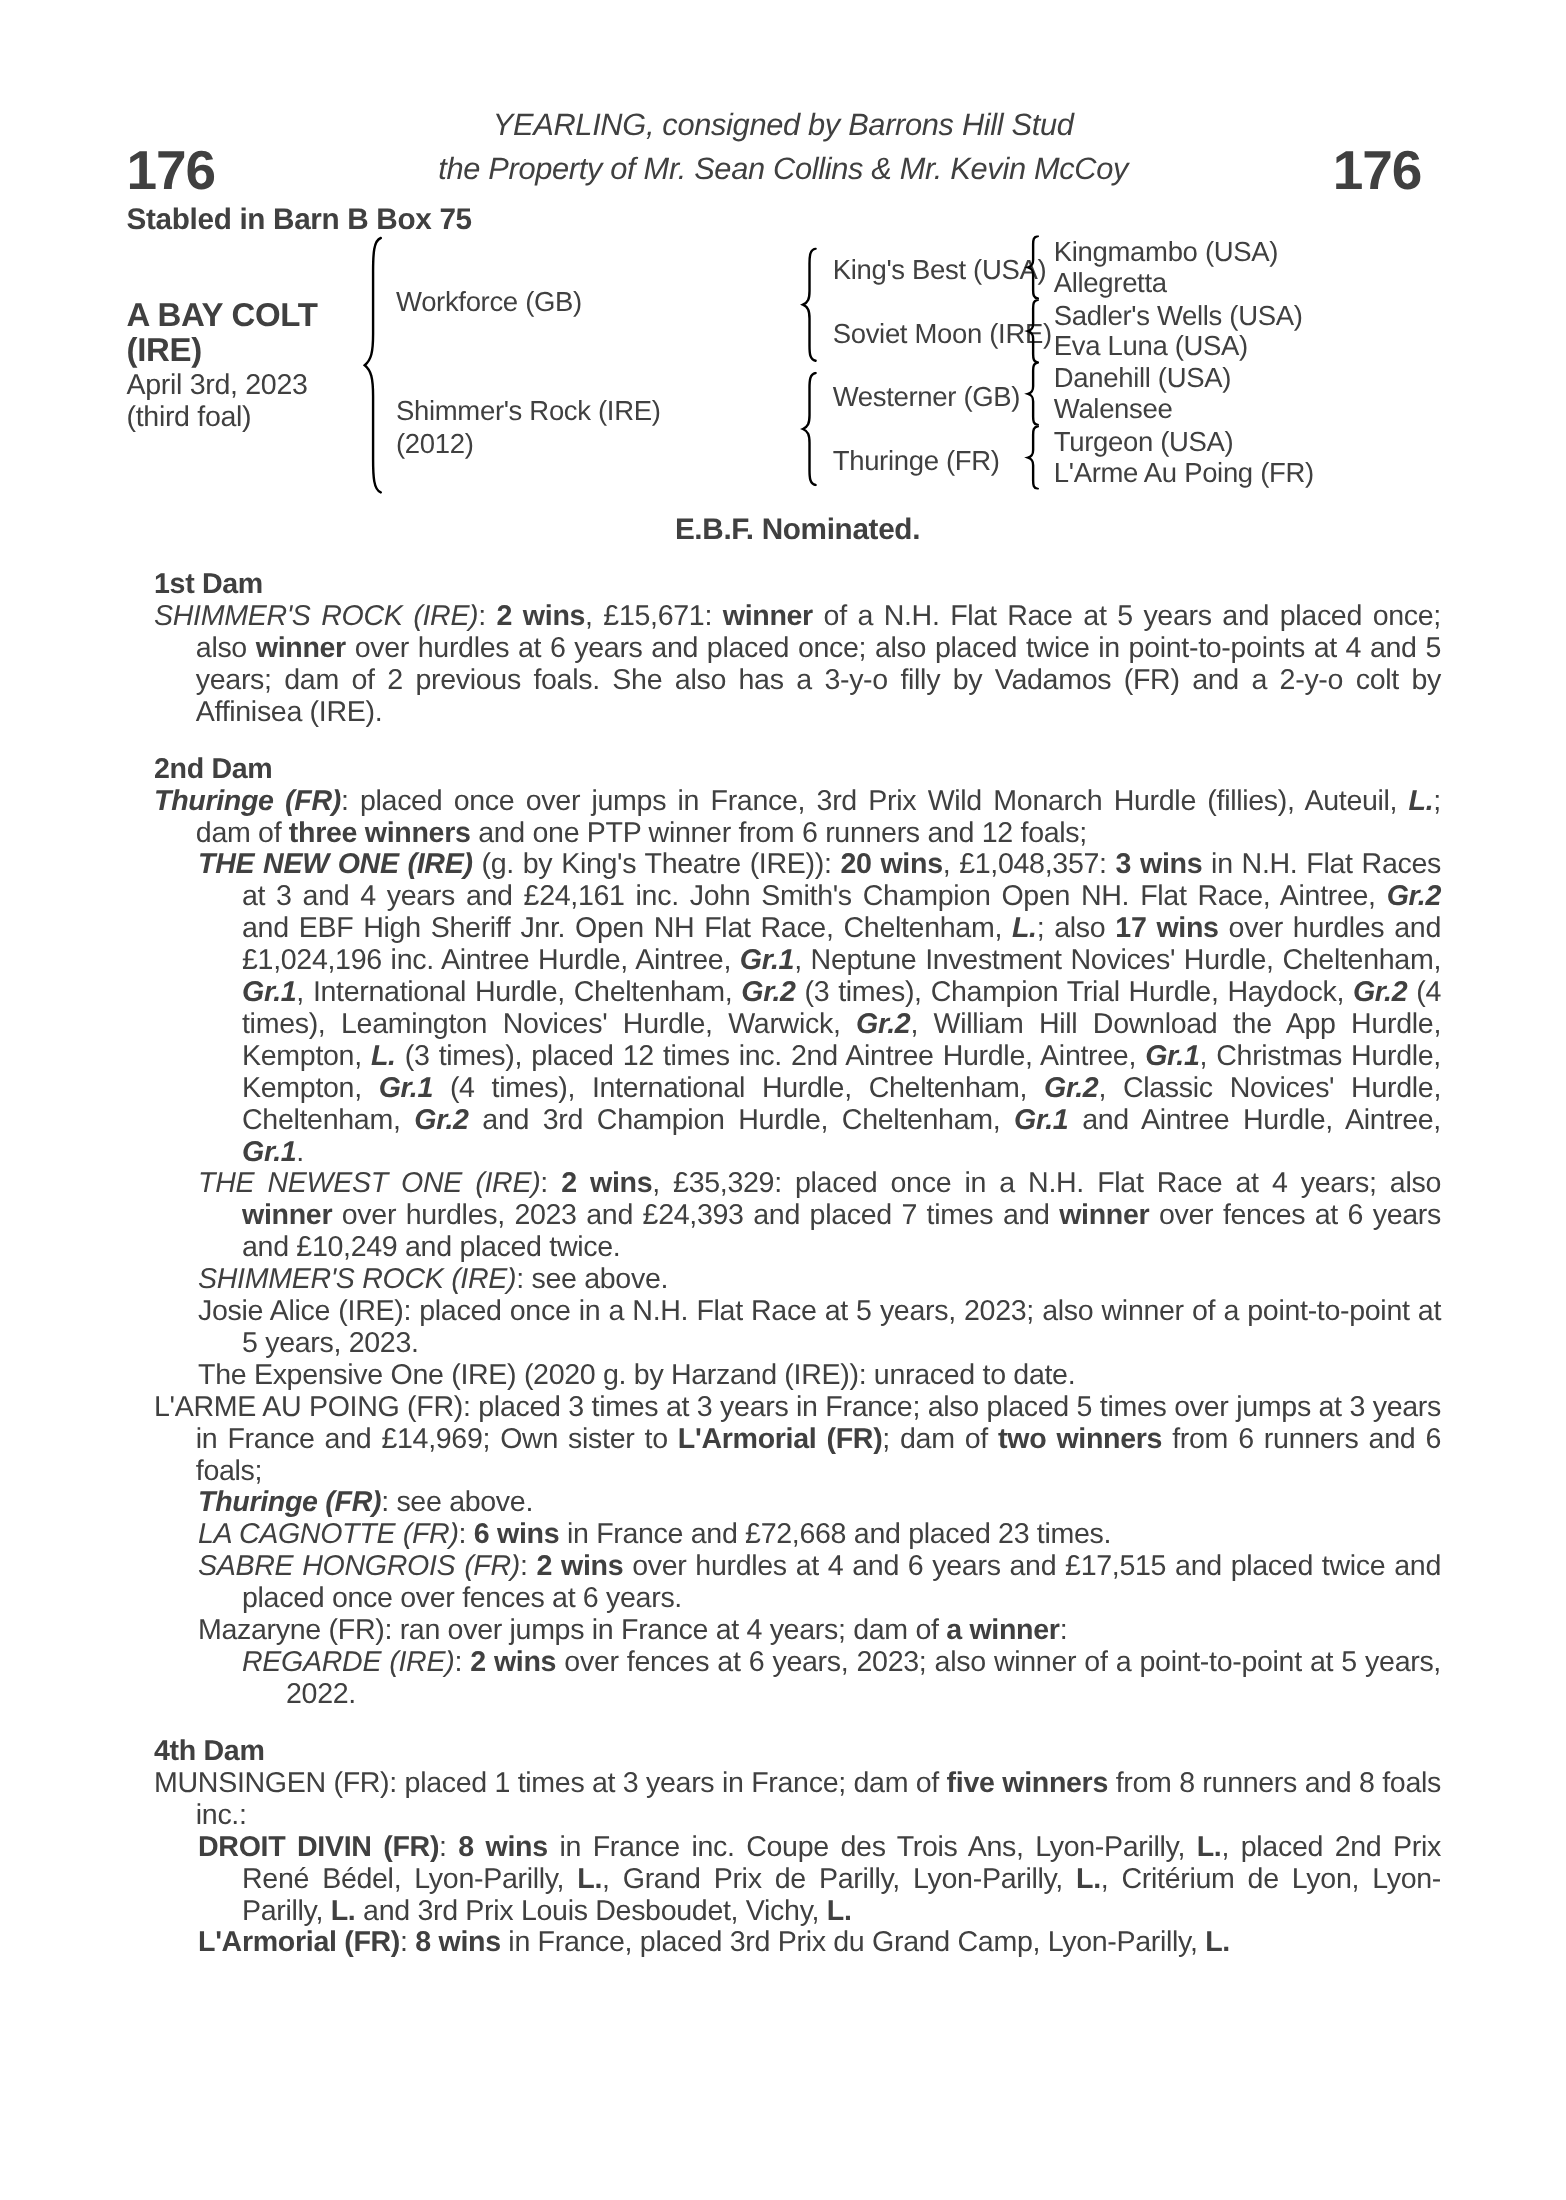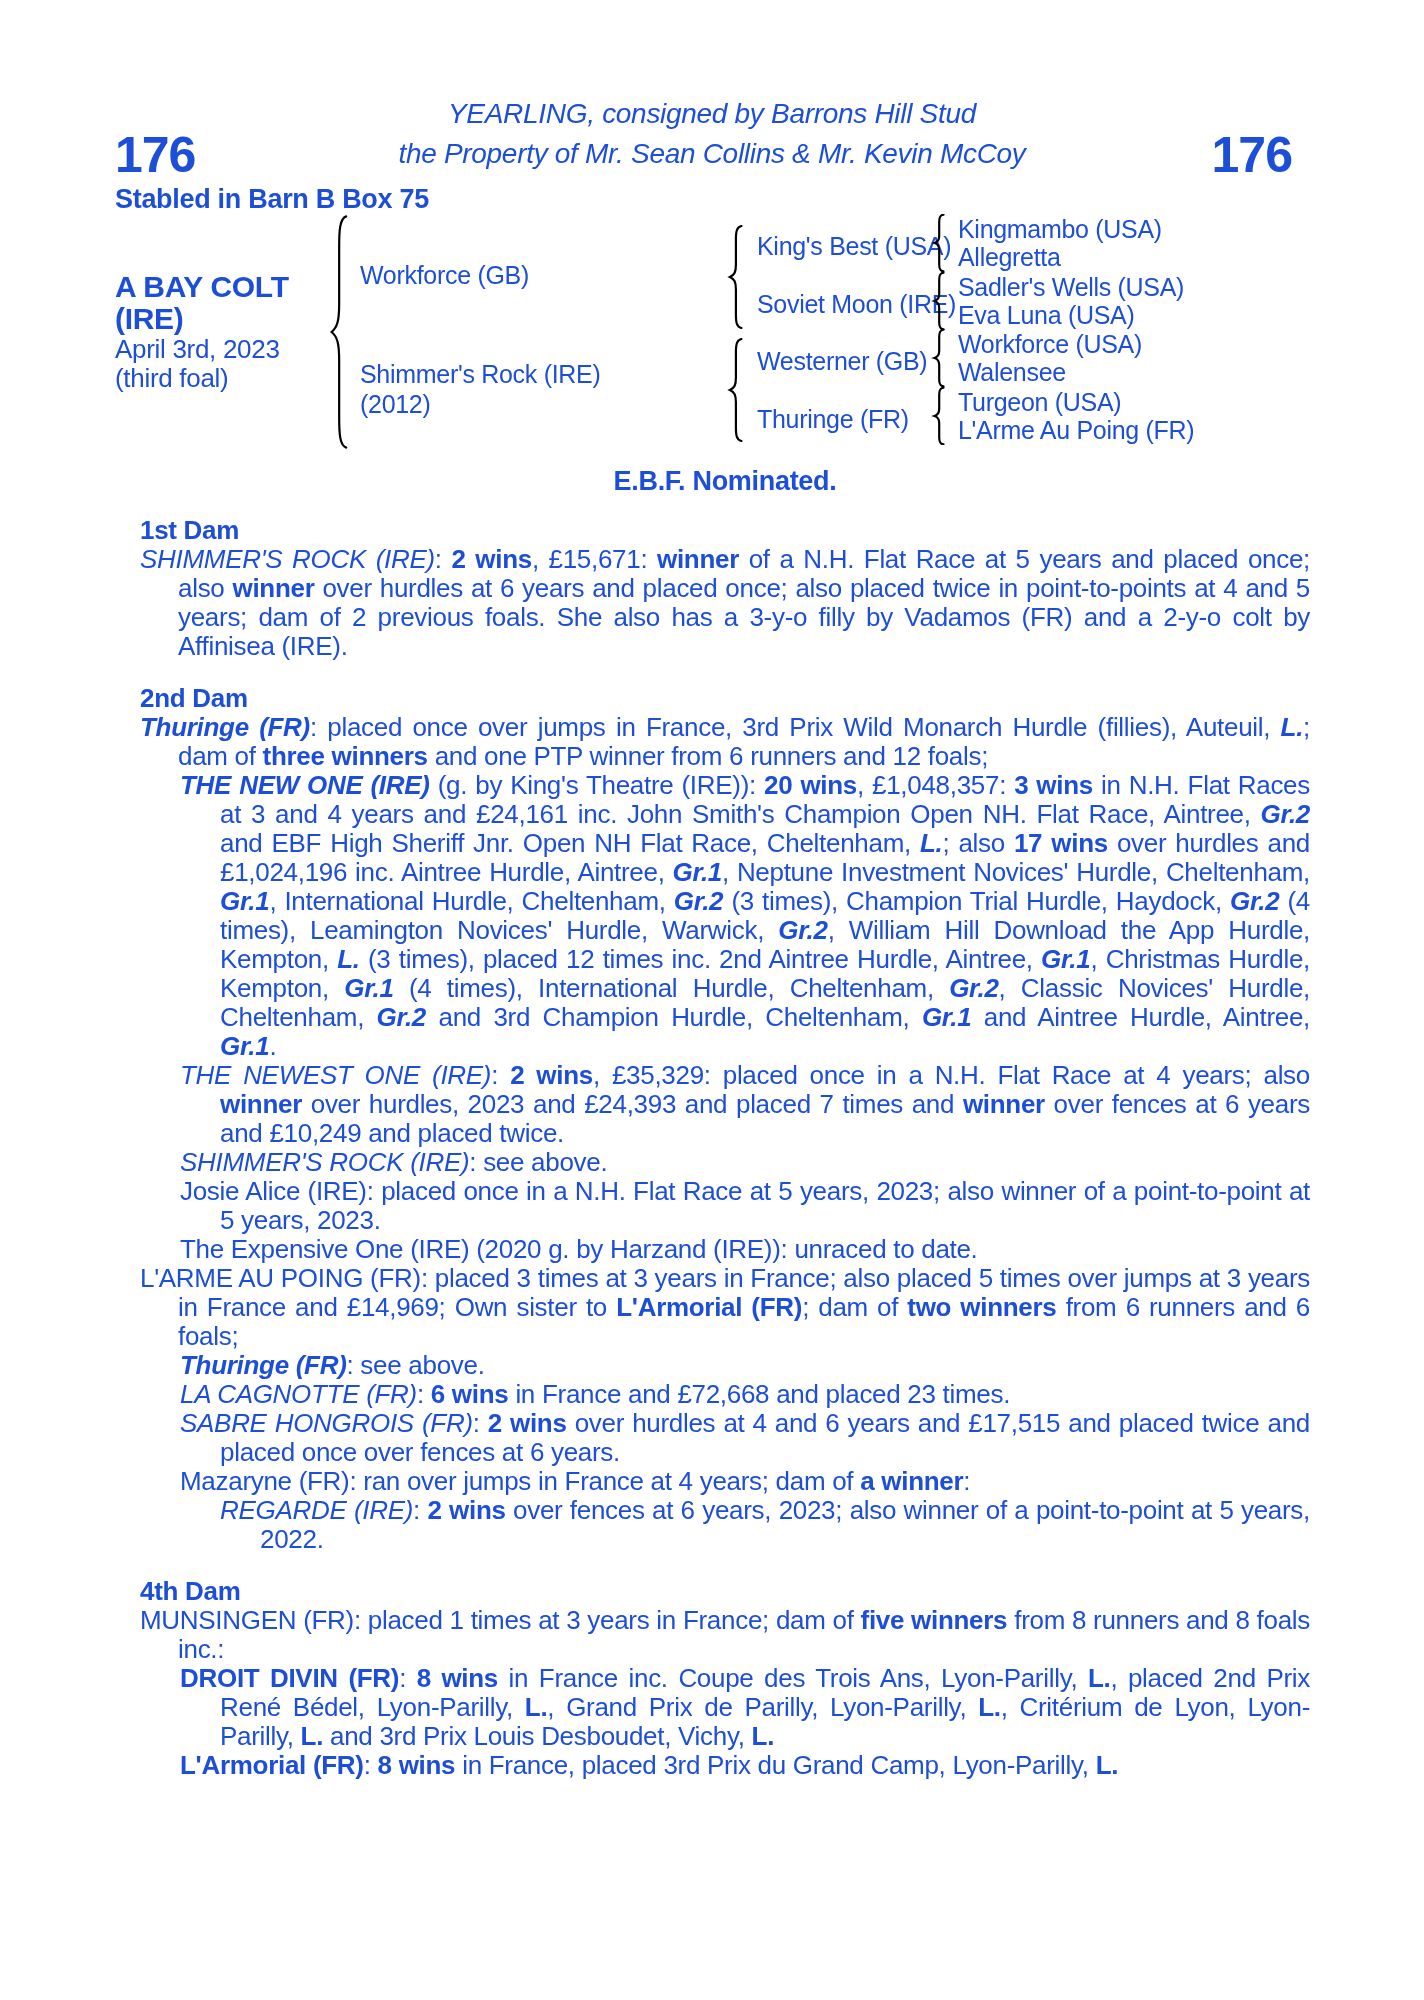--- a/index.html
+++ b/index.html
@@ -1,16 +1,16 @@
 <!DOCTYPE html>
 <html><head>
 <meta charset="utf-8">
 <style>
   html,body{margin:0;padding:0;background:#fff;}
-  .page{position:relative;width:1424px;height:2000px;background:#ffffff;color:#1d4ed8;
+  .page{position:relative;width:1424px;height:2000px;background:#ffffff;color:#404040;
         font-family:"Liberation Sans","DejaVu Sans",sans-serif;letter-spacing:-0.3px;overflow:hidden;}
   .abs{position:absolute;}
   .lot{font-size:50px;font-weight:bold;line-height:1;letter-spacing:-1px;}
   .title{left:0;width:1424px;text-align:center;font-style:italic;font-size:28px;line-height:32px;}
   .stabled{font-weight:bold;font-size:27px;}
   .ped-name{font-size:25px;line-height:28px;white-space:nowrap;}
   .subject-name{font-size:30px;font-weight:bold;line-height:32px;white-space:nowrap;}
   .subject-sub{font-size:26px;line-height:29px;white-space:nowrap;}
   .brace{position:absolute;}
   .nominated{text-align:center;font-weight:bold;font-size:27px;}
@@ -71,21 +71,21 @@
         <path d="M19 1 C13.5 2 13 7 13 14 L13 38 C13 45 11.5 48 6.5 50 C11.5 52 13 55 13 62 L13 86 C13 93 13.5 98 19 99" fill="none" stroke="#000" stroke-width="2.2" vector-effect="non-scaling-stroke" stroke-linecap="round"></path>
       </svg>
     <svg class="brace" style="left:930px;top:387px;width:17px;height:58px;" viewBox="0 0 24 100" preserveAspectRatio="none">
         <path d="M19 1 C13.5 2 13 7 13 14 L13 38 C13 45 11.5 48 6.5 50 C11.5 52 13 55 13 62 L13 86 C13 93 13.5 98 19 99" fill="none" stroke="#000" stroke-width="2.2" vector-effect="non-scaling-stroke" stroke-linecap="round"></path>
       </svg>
 
     <div class="abs ped-name" style="left:958px;top:215px;">Kingmambo (USA)</div>
     <div class="abs ped-name" style="left:958px;top:243px;">Allegretta</div>
     <div class="abs ped-name" style="left:958px;top:273px;">Sadler's Wells (USA)</div>
     <div class="abs ped-name" style="left:958px;top:301px;">Eva Luna (USA)</div>
-    <div class="abs ped-name" style="left:958px;top:330px;">Workforce (USA)</div>
+    <div class="abs ped-name" style="left:958px;top:330px;">Danehill (USA)</div>
     <div class="abs ped-name" style="left:958px;top:358px;">Walensee</div>
     <div class="abs ped-name" style="left:958px;top:388px;">Turgeon (USA)</div>
     <div class="abs ped-name" style="left:958px;top:416px;">L'Arme Au Poing (FR)</div>
   </div>
 
   <div class="abs nominated" style="left:140px;top:466px;width:1170px;">E.B.F. Nominated.</div>
 
   <div class="content">
       <div class="dam-heading">1st Dam</div>
       <p class="para indent-0"><span class="italic">SHIMMER'S ROCK (IRE)</span><span>: </span><span class="bold">2 wins</span><span>, £15,671: </span><span class="bold">winner</span><span> of a N.H. Flat Race at 5 years and placed once; also </span><span class="bold">winner</span><span> over hurdles at 6 years and placed once; also placed twice in point-to-points at 4 and 5 years; dam of 2 previous foals. She also has a 3-y-o filly by Vadamos (FR) and a 2-y-o colt by Affinisea (IRE).</span></p>

